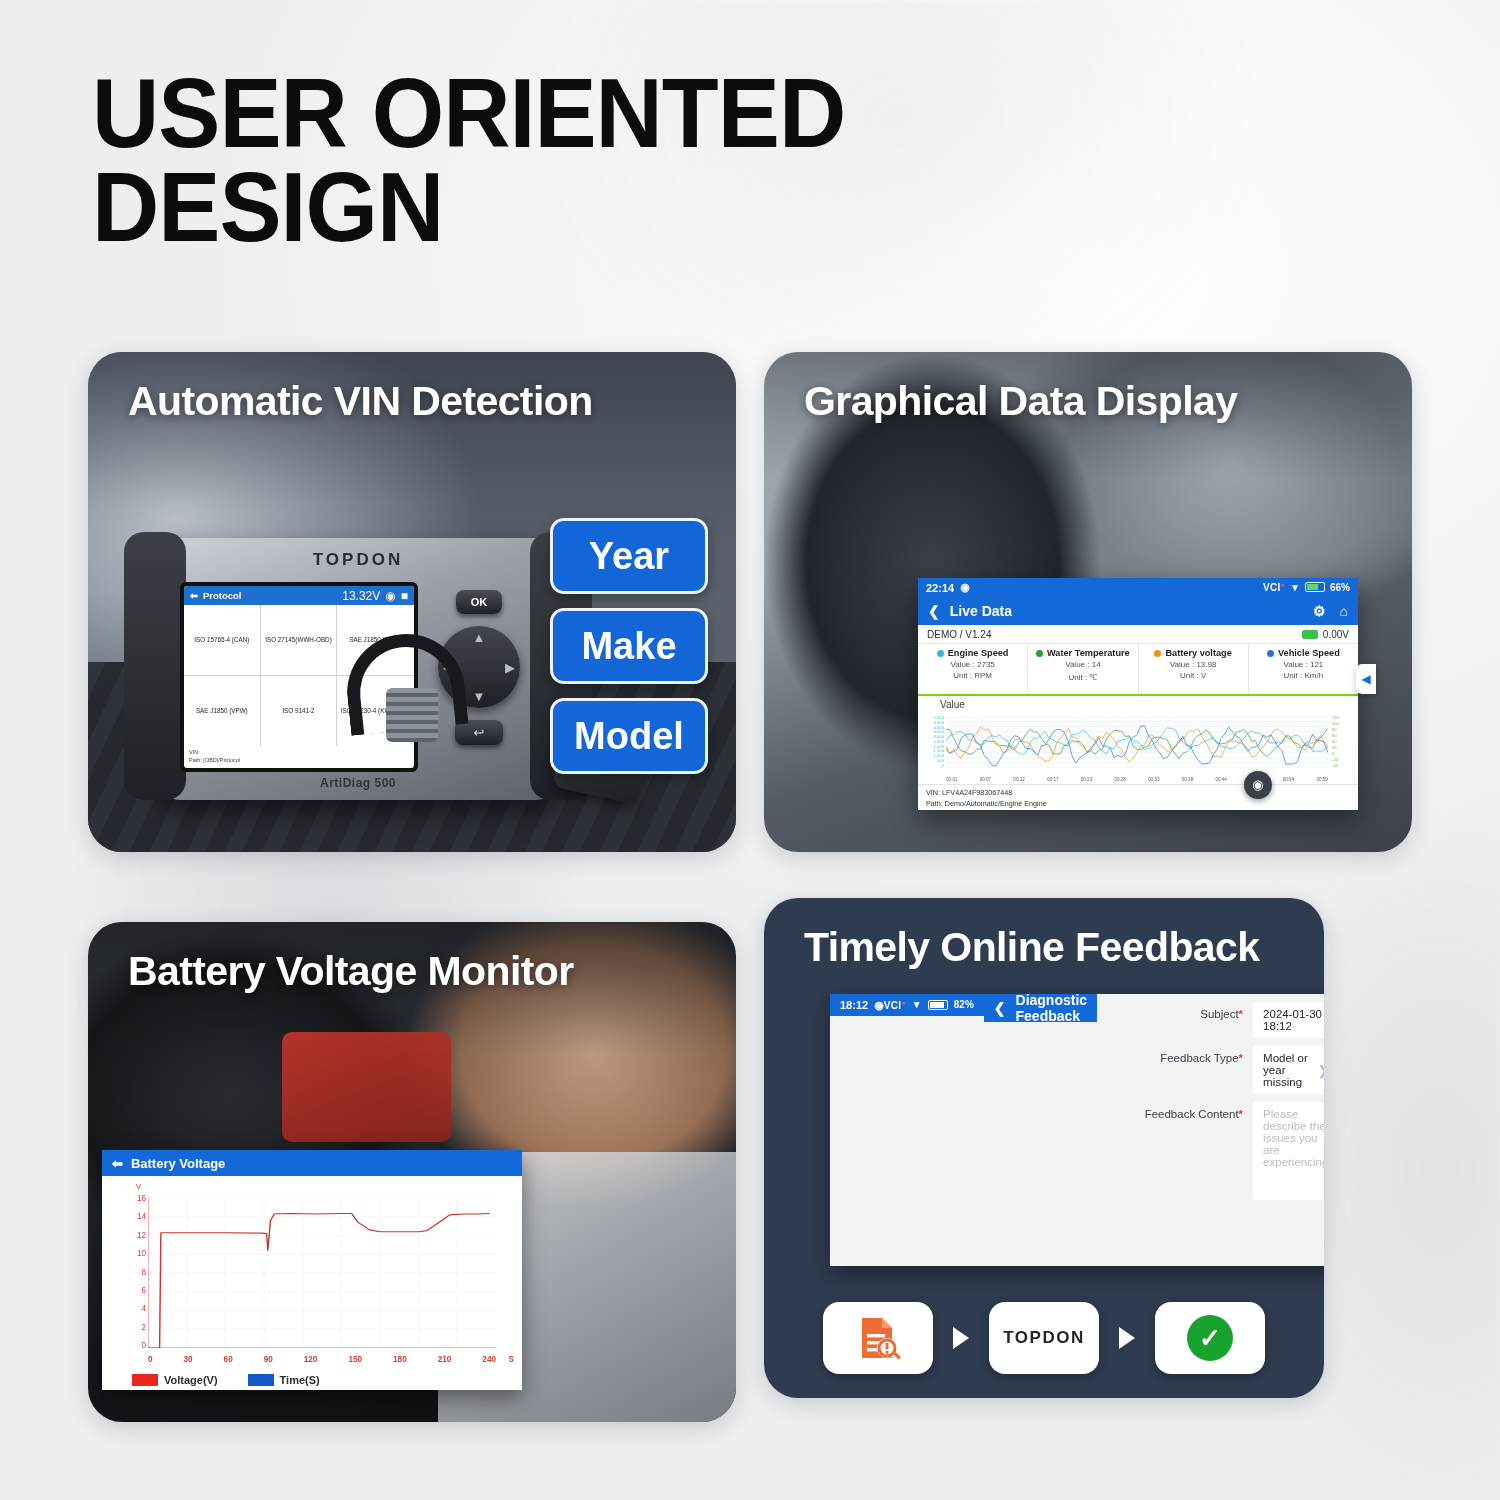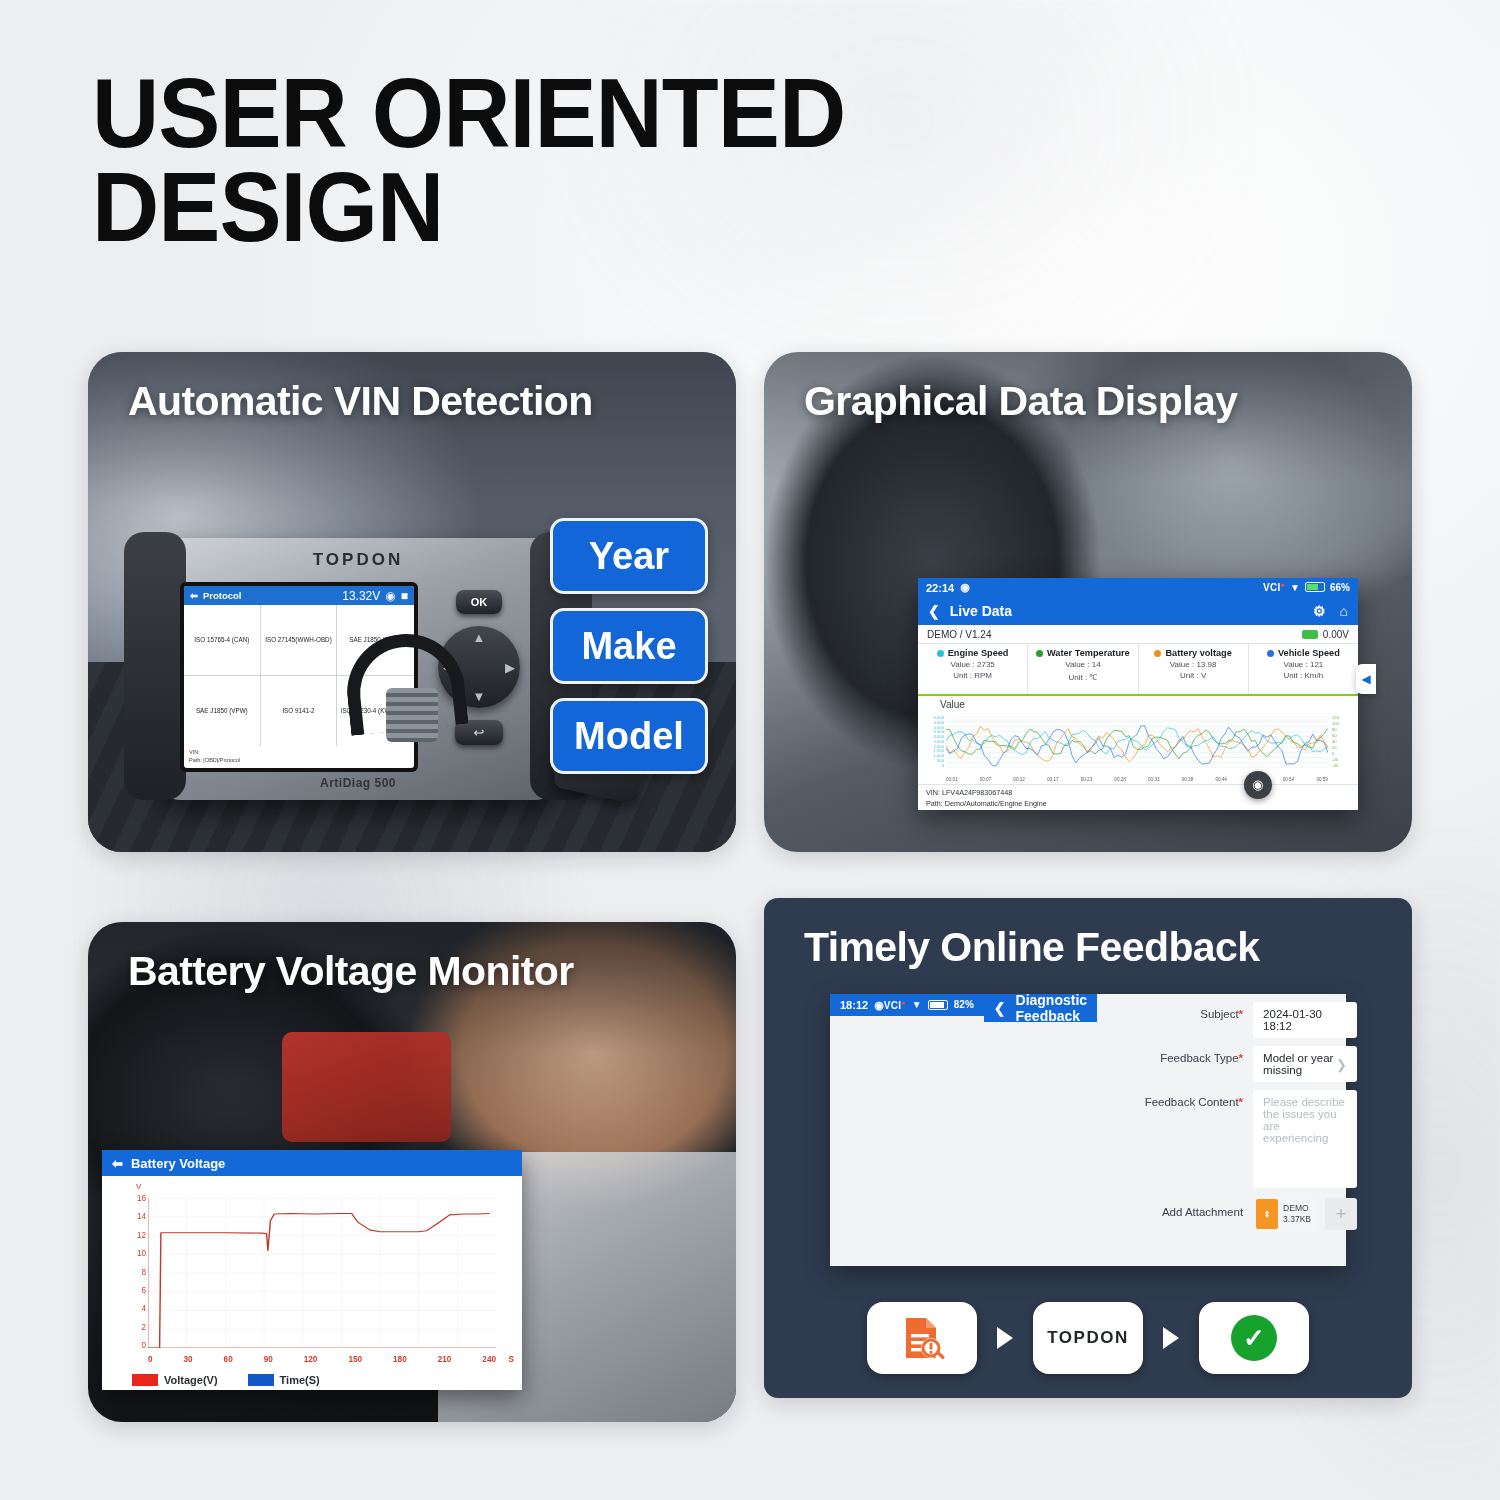--- a/index.html
+++ b/index.html
@@ -24,21 +24,21 @@
     font-size:98px; line-height:.96; font-weight:900; letter-spacing:-1px;
     color:#0c0c0c; font-stretch:condensed; transform:scaleX(.95); transform-origin:left top;}
   .headline div{white-space:nowrap;}
 
   
   .panel{position:absolute; border-radius:34px; overflow:hidden;
     box-shadow:0 6px 22px rgba(20,26,36,.16);}
   .p1{left:88px;  top:352px;  width:648px; height:500px;}
   .p2{left:764px; top:352px;  width:648px; height:500px;}
   .p3{left:88px;  top:898px;  width:648px; height:500px;margin-top:24px;}
-  .p4{left:764px; top:898px;  width:648px; height:500px; background:#2f3b4f;border-radius:14px;}
+  .p4{left:764px; top:898px;  width:560px; height:500px; background:#2f3b4f;}
 
   .ptitle{position:absolute; left:40px; top:26px; z-index:6;
     color:#fff; font-size:41px; font-weight:700; letter-spacing:-.6px;
     text-shadow:0 2px 10px rgba(0,0,0,.45);}
   .ptitle.dark{text-shadow:none;}
 
   
   .photo{position:absolute; inset:0;}
   .photo1{background:
       linear-gradient(180deg, rgba(40,46,56,.55) 0%, rgba(40,46,56,.12) 30%, rgba(0,0,0,0) 48%),
@@ -519,33 +519,20 @@
         <div class="flab"><span>Feedback Type</span><b>*</b></div>
         <div class="fval">
             <span>Model or year missing</span>
             <span class="chev">❯</span>
           </div>
       </div>
       <div class="frow">
         <div class="flab"><span>Feedback Content</span><b>*</b></div>
         <div class="fval ph area">Please describe the issues you are experiencing</div>
       </div>
-      <div class="frow">
-        <div class="flab" style="padding-top:10px">Add Attachment</div>
-        <div class="attach">
-          <div class="file">
-            <div class="fico">⇕</div>
-            <div class="fmeta">
-              <div>DEMO</div>
-              <div>3.37KB</div>
-            </div>
-          </div>
-          <div class="plus">+</div>
-        </div>
-      </div>
     </div>
   </div>
 
   <div class="flow">
     <div class="fbox">
       <svg width="52" height="52" viewBox="0 0 52 52">
         <path d="M10 6h20l10 10v30H10z" fill="#ee6b32"></path>
         <path d="M30 6v10h10z" fill="#f79a6d"></path>
         <rect x="15" y="22" width="18" height="3.4" fill="#fff"></rect>
         <rect x="15" y="29" width="14" height="3.4" fill="#fff"></rect>

